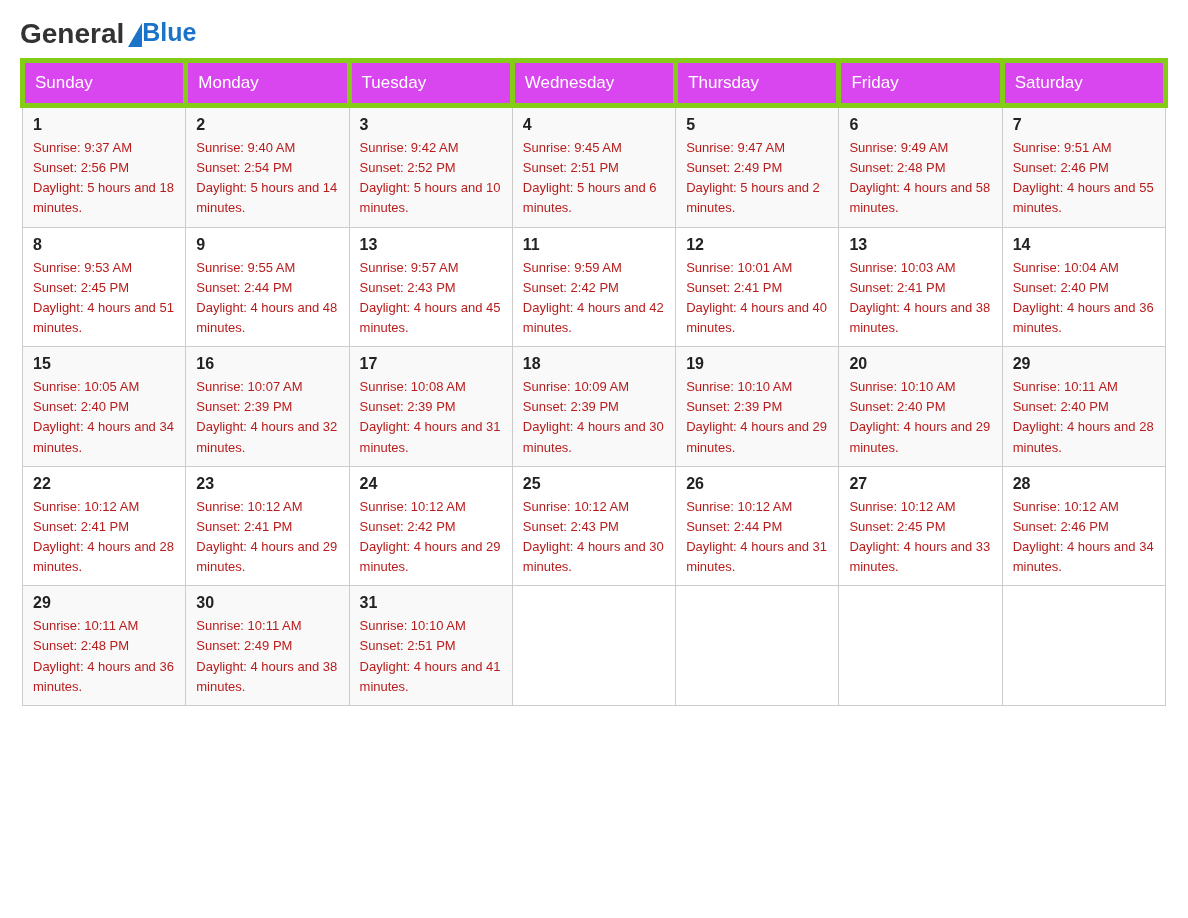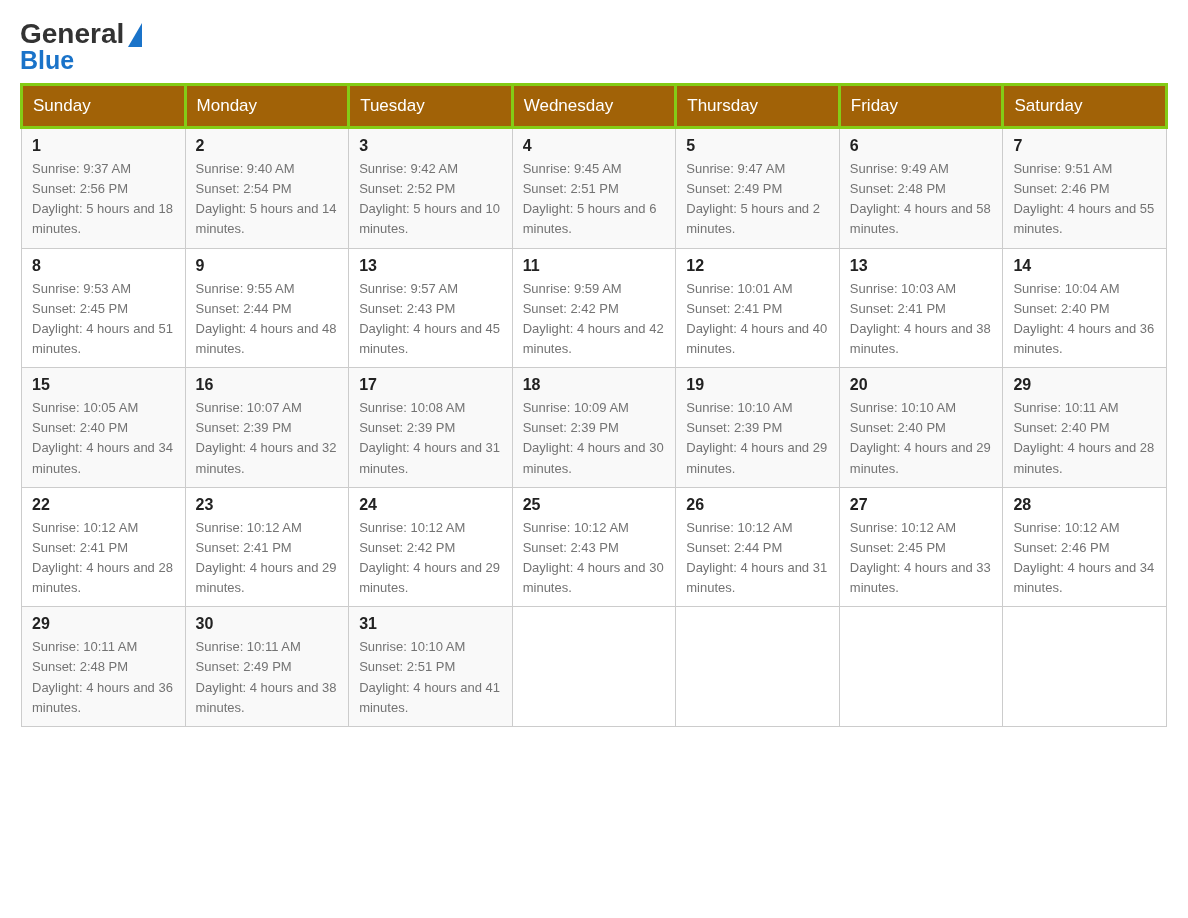--- a/index.html
+++ b/index.html
@@ -11,21 +11,21 @@
       min-height: 918px;
     }
     .header {
       display: flex;
       justify-content: space-between;
       align-items: flex-start;
       margin-bottom: 10px;
     }
     .logo {
       display: flex;
-      flex-direction: column;
+      flex-direction: row;
       align-items: flex-start;
     }
     .logo-general {
       font-size: 28px;
       font-weight: bold;
       color: #333;
       line-height: 1;
     }
     .logo-blue {
       font-size: 25px;
@@ -49,27 +49,27 @@
       font-size: 22px;
       color: #444;
       margin-top: 4px;
     }
     table {
       width: 100%;
       border-collapse: collapse;
       table-layout: fixed;
     }
     thead th {
-      background-color: #a16207;
+      background-color: #d946ef;
       color: #fff;
       padding: 10px 10px;
       font-size: 17px;
       font-weight: normal;
       text-align: left;
-      border: 3px solid #84cc16;
+      border: 5px solid #84cc16;
     }
     tbody td {
       border: 1px solid #ccc;
       vertical-align: top;
       padding: 8px 10px;
       font-size: 13.5px;
       color: #333;
       height: 110px;
     }
     tbody tr:nth-child(odd) td {
@@ -81,21 +81,21 @@
     .day-number {
       font-size: 16px;
       font-weight: bold;
       color: #222;
       display: block;
       margin-bottom: 4px;
     }
     .day-info {
       font-size: 13px;
       line-height: 1.55;
-      color: #737373;
+      color: #b91c1c;
     }
     .empty-cell {
       background: #fff !important;
     }
     tbody td.empty-cell {
       background: #fff;
     }
   </style>
 </head>
 <body>

